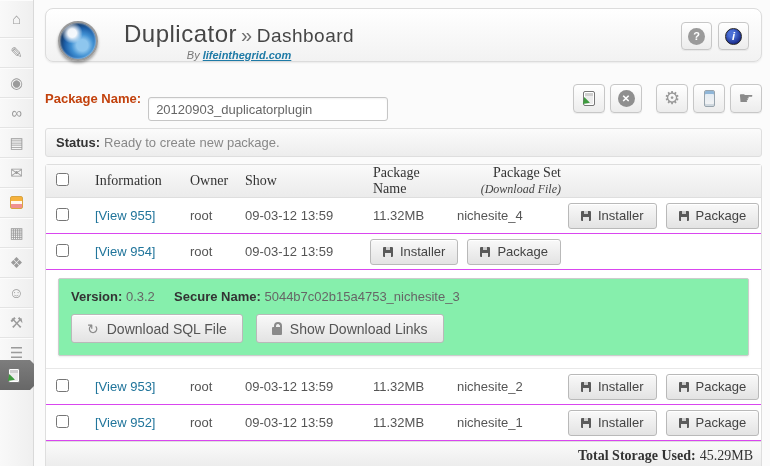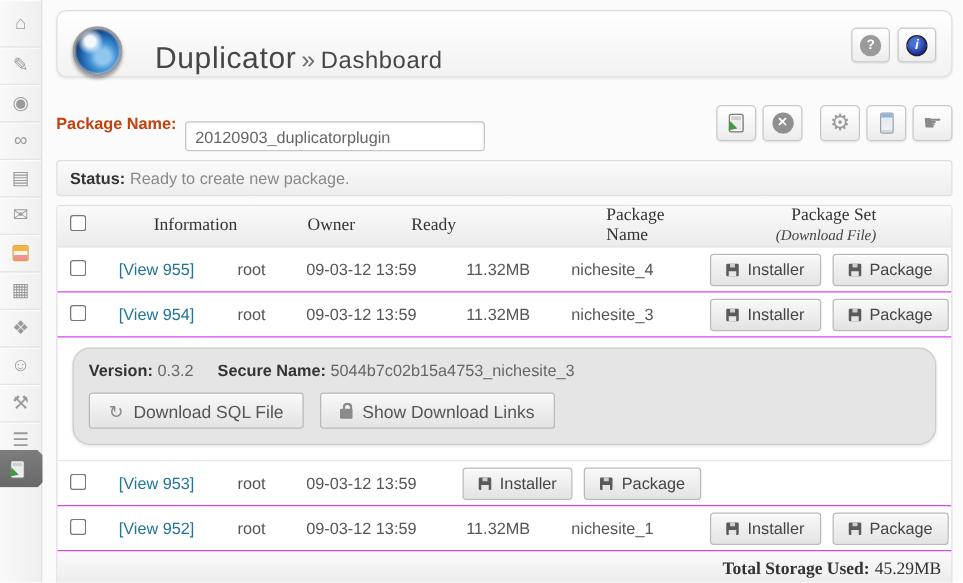--- a/index.html
+++ b/index.html
@@ -78,40 +78,40 @@
   
   .status-bar{margin:7px 8px 0 11px;height:29px;line-height:27px;
     border:1px solid #dedede;border-radius:3px;background:linear-gradient(#fbfbfb,#ededed);
     padding:0 10px;font-size:13px;color:#888;}
   .status-bar b{color:#333;margin-right:4px;}
   
   .pkg-table{margin:7px 8px 0 11px;background:#fff;border:1px solid #dedede;border-radius:3px;}
   .t-grid{display:grid;grid-template-columns:40px 95px 55px 128px 84px 120px 1fr;align-items:center;}
   .t-header{height:33px;background:linear-gradient(#fafafa,#ebebeb);
     border-bottom:1px solid #dedede;font-family:"Liberation Serif",serif;
-    font-size:14px;color:#333;gap:28px;}
+    font-size:14px;color:#333;}
   .t-header .hc{padding-left:9px;}
   .t-header .hc-last{text-align:right;padding-right:7px;}
   .hdr-note{font-style:italic;font-size:12px;color:#444;}
   .t-row{height:36px;border-bottom:1px solid #d946ef;font-size:13px;color:#555;}
   .t-row:last-of-type{border-bottom:none;}
   .cell{padding-left:9px;}
   .cb-cell{padding-left:10px;}
   .cb-cell input{width:13px;height:13px;cursor:pointer;}
   .view-link{color:#21759b;text-decoration:none;cursor:pointer;}
   .btn-cell{display:flex;justify-content:flex-end;gap:9px;padding-right:7px;}
   .row-btn{height:26px;padding:0 12px;border:1px solid #b9b9b9;border-radius:3px;
     background:linear-gradient(#f9f9f9,#e3e3e3);display:flex;align-items:center;gap:7px;
     font-size:13px;color:#444;cursor:pointer;box-shadow:inset 0 1px 0 #fff;}
   .icon-floppy{width:10px;height:10px;background:#5a5a5a;border-radius:1px;position:relative;}
   .icon-floppy::before{content:"";position:absolute;top:0;left:3px;width:4px;height:3px;background:#cfcfcf;}
   .icon-floppy::after{content:"";position:absolute;bottom:0;left:2px;width:6px;height:4px;background:#e6e6e6;}
   
   .t-detail{border-bottom:1px solid #e8e8e8;padding:8px 12px 12px;}
-  .detail-box{border:1px solid #cccccc;border-radius:14px;background:#e5e5e5;
+  .detail-box{border:1px solid #cccccc;border-radius:2px;background:#86efac;
     padding:10px 12px 12px;box-shadow:0 1px 2px rgba(0,0,0,.08);}
   .detail-line{font-size:13px;color:#666;}
   .detail-line b{color:#333;}
   .detail-sep{display:inline-block;width:12px;}
   .detail-btns{margin-top:10px;display:flex;gap:13px;}
   .big-btn{height:29px;padding:0 15px;border:1px solid #b9b9b9;border-radius:3px;
     background:linear-gradient(#f9f9f9,#e3e3e3);display:flex;align-items:center;gap:8px;
     font-size:14px;color:#555;cursor:pointer;box-shadow:inset 0 1px 0 #fff;}
   .glyph-db{color:#8a8a8a;font-size:14px;line-height:1;}
   .icon-lock{width:10px;height:8px;background:#8a8a8a;border-radius:1px;position:relative;margin-top:5px;}
@@ -172,20 +172,24 @@
   </div>
 
   <div class="main">
 
     <div class="header-box">
       <div class="logo"></div>
       <div class="titles">
         <div class="title-line">
           <span>Duplicator</span><span class="title-sep">»</span><span class="title-page">Dashboard</span>
         </div>
+        <div class="byline">
+          <span>By</span>
+          <a>lifeinthegrid.com</a>
+        </div>
       </div>
       <div class="header-actions">
         <div class="sq-btn">
           <span class="glyph-circle">?</span>
         </div>
         <div class="sq-btn">
           <span class="glyph-info">i</span>
         </div>
       </div>
     </div>
@@ -214,21 +218,21 @@
     <div class="status-bar">
       <b>Status:</b><span>Ready to create new package.</span>
     </div>
 
     <div class="pkg-table">
 
       <div class="t-grid t-header">
         <div class="cb-cell"><input type="checkbox" style=""></div>
         <div class="hc">Information</div>
         <div class="hc">Owner</div>
-        <div class="hc">Ready</div>
+        <div class="hc">Show</div>
         <div class="hc">Package Name</div>
         <div class="hc-last">
           <span>Package Set</span>
           <span class="hdr-note">(Download File)</span>
         </div>
       </div>
 
       <div class="t-grid t-row">
         <div class="cb-cell"><input type="checkbox" style=""></div>
         <div class="cell"><a class="view-link">[View 955]</a></div>
@@ -247,21 +251,20 @@
             </div>
         </div>
       </div>
 
       <div class="t-grid t-row">
         <div class="cb-cell"><input type="checkbox" style=""></div>
         <div class="cell"><a class="view-link">[View 954]</a></div>
         <div class="cell">root</div>
         <div class="cell">09-03-12 13:59</div>
         <div class="cell">11.32MB</div>
-        <div class="cell">nichesite_3</div>
         <div class="btn-cell">
           <div class="row-btn">
               <span class="icon-floppy"></span>
               <span>Installer</span>
             </div>
           <div class="row-btn">
               <span class="icon-floppy"></span>
               <span>Package</span>
             </div>
         </div>
@@ -288,20 +291,21 @@
           </div>
         </div>
       </div>
 
       <div class="t-grid t-row">
         <div class="cb-cell"><input type="checkbox" style=""></div>
         <div class="cell"><a class="view-link">[View 953]</a></div>
         <div class="cell">root</div>
         <div class="cell">09-03-12 13:59</div>
         <div class="cell">11.32MB</div>
+        <div class="cell">nichesite_2</div>
         <div class="btn-cell">
           <div class="row-btn">
               <span class="icon-floppy"></span>
               <span>Installer</span>
             </div>
           <div class="row-btn">
               <span class="icon-floppy"></span>
               <span>Package</span>
             </div>
         </div>

